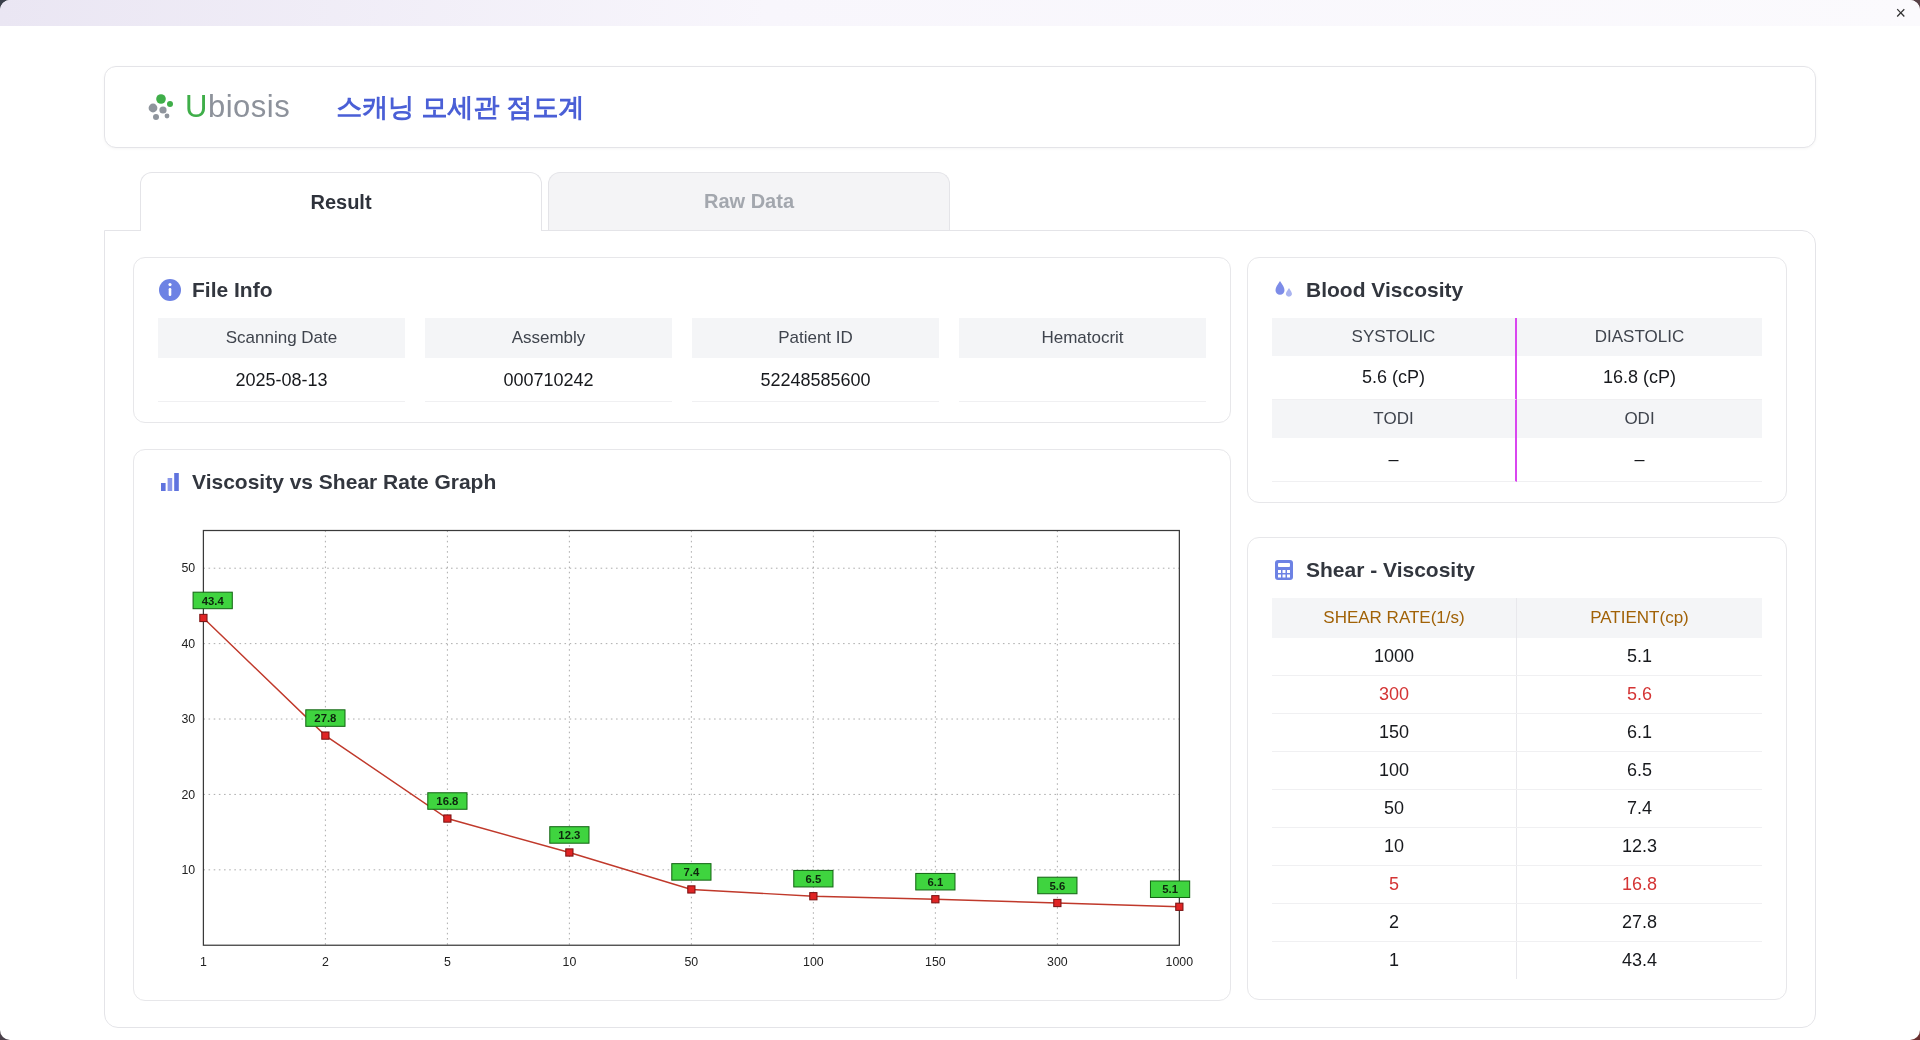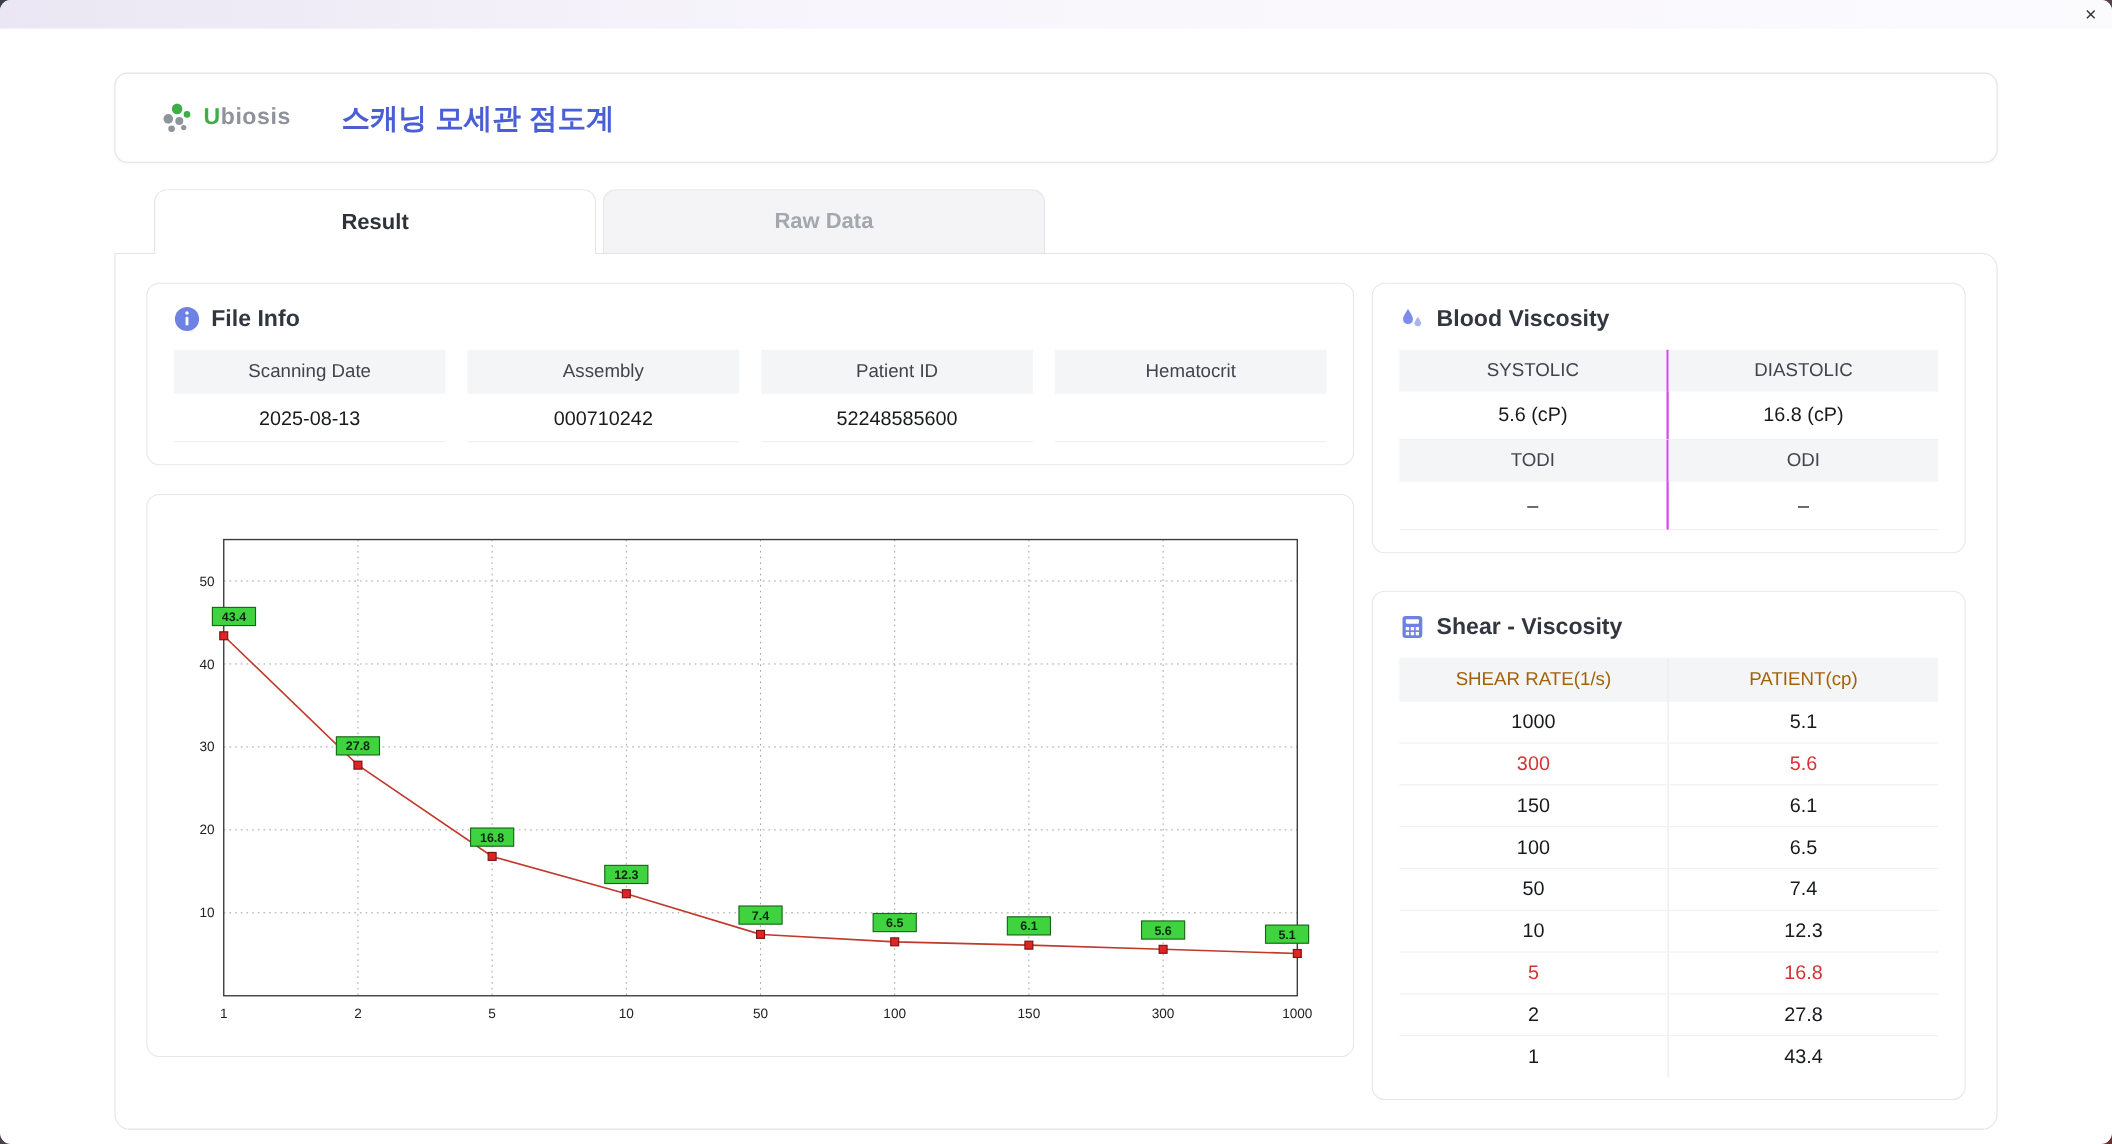--- a/index.html
+++ b/index.html
@@ -24,21 +24,21 @@
   .container { padding: 40px 104px 0; }
 
   
   .header-card {
     border: 1px solid #e4e4e8; border-radius: 12px;
     height: 82px; display: flex; align-items: center; gap: 46px;
     padding: 0 40px; box-shadow: 0 1px 3px rgba(0,0,0,.04);
     background: #fff;
   }
   .brand { display: flex; align-items: center; gap: 6px; }
-  .brand-text { font-size: 21px; letter-spacing: .5px; font-weight: 700; }
+  .brand-text { font-size: 31px; letter-spacing: .5px; font-weight: 400; }
   .brand-accent { color: #3fae49; }
   .brand-rest { color: #8d929b; }
   .app-title { font-size: 26px; font-weight: 700; color: #4a5fd6; }
 
   
   .tabs { display: flex; gap: 6px; margin-top: 24px; margin-left: 36px; }
   .tab {
     width: 402px; height: 58px;
     display: flex; align-items: center; justify-content: center;
     font-size: 20px; font-weight: 600;
@@ -163,20 +163,30 @@
                 <div class="fi-val">52248585600</div>
               </div>
               <div>
                 <div class="fi-head">Hematocrit</div>
                 <div class="fi-val"></div>
               </div>
             </div>
         </section>
 
         <section class="card">
+          <div class="card-title">
+            <span class="icon">
+              <svg width="24" height="24" viewBox="0 0 24 24">
+                <rect x="3" y="13" width="4.6" height="8" fill="#5f73de"></rect>
+                <rect x="9.6" y="8" width="4.6" height="13" fill="#8a97ea"></rect>
+                <rect x="16.2" y="3" width="4.6" height="18" fill="#5f73de"></rect>
+              </svg>
+            </span>
+            <span>Viscosity vs Shear Rate Graph</span>
+          </div>
           <div class="chart-wrap">
             <svg id="chart-svg" viewBox="0 0 1010 452">
                 <line x1="44" y1="344.9090909090909" x2="990" y2="344.9090909090909" stroke="#9a9a9a" stroke-width="0.8" stroke-dasharray="1.5,3.5"></line>
                 <text x="36" y="348.9090909090909" text-anchor="end" font-size="12" fill="#222">10</text>
                 <line x1="44" y1="271.8181818181818" x2="990" y2="271.8181818181818" stroke="#9a9a9a" stroke-width="0.8" stroke-dasharray="1.5,3.5"></line>
                 <text x="36" y="275.8181818181818" text-anchor="end" font-size="12" fill="#222">20</text>
                 <line x1="44" y1="198.72727272727275" x2="990" y2="198.72727272727275" stroke="#9a9a9a" stroke-width="0.8" stroke-dasharray="1.5,3.5"></line>
                 <text x="36" y="202.72727272727275" text-anchor="end" font-size="12" fill="#222">30</text>
                 <line x1="44" y1="125.63636363636363" x2="990" y2="125.63636363636363" stroke="#9a9a9a" stroke-width="0.8" stroke-dasharray="1.5,3.5"></line>
                 <text x="36" y="129.63636363636363" text-anchor="end" font-size="12" fill="#222">40</text>

